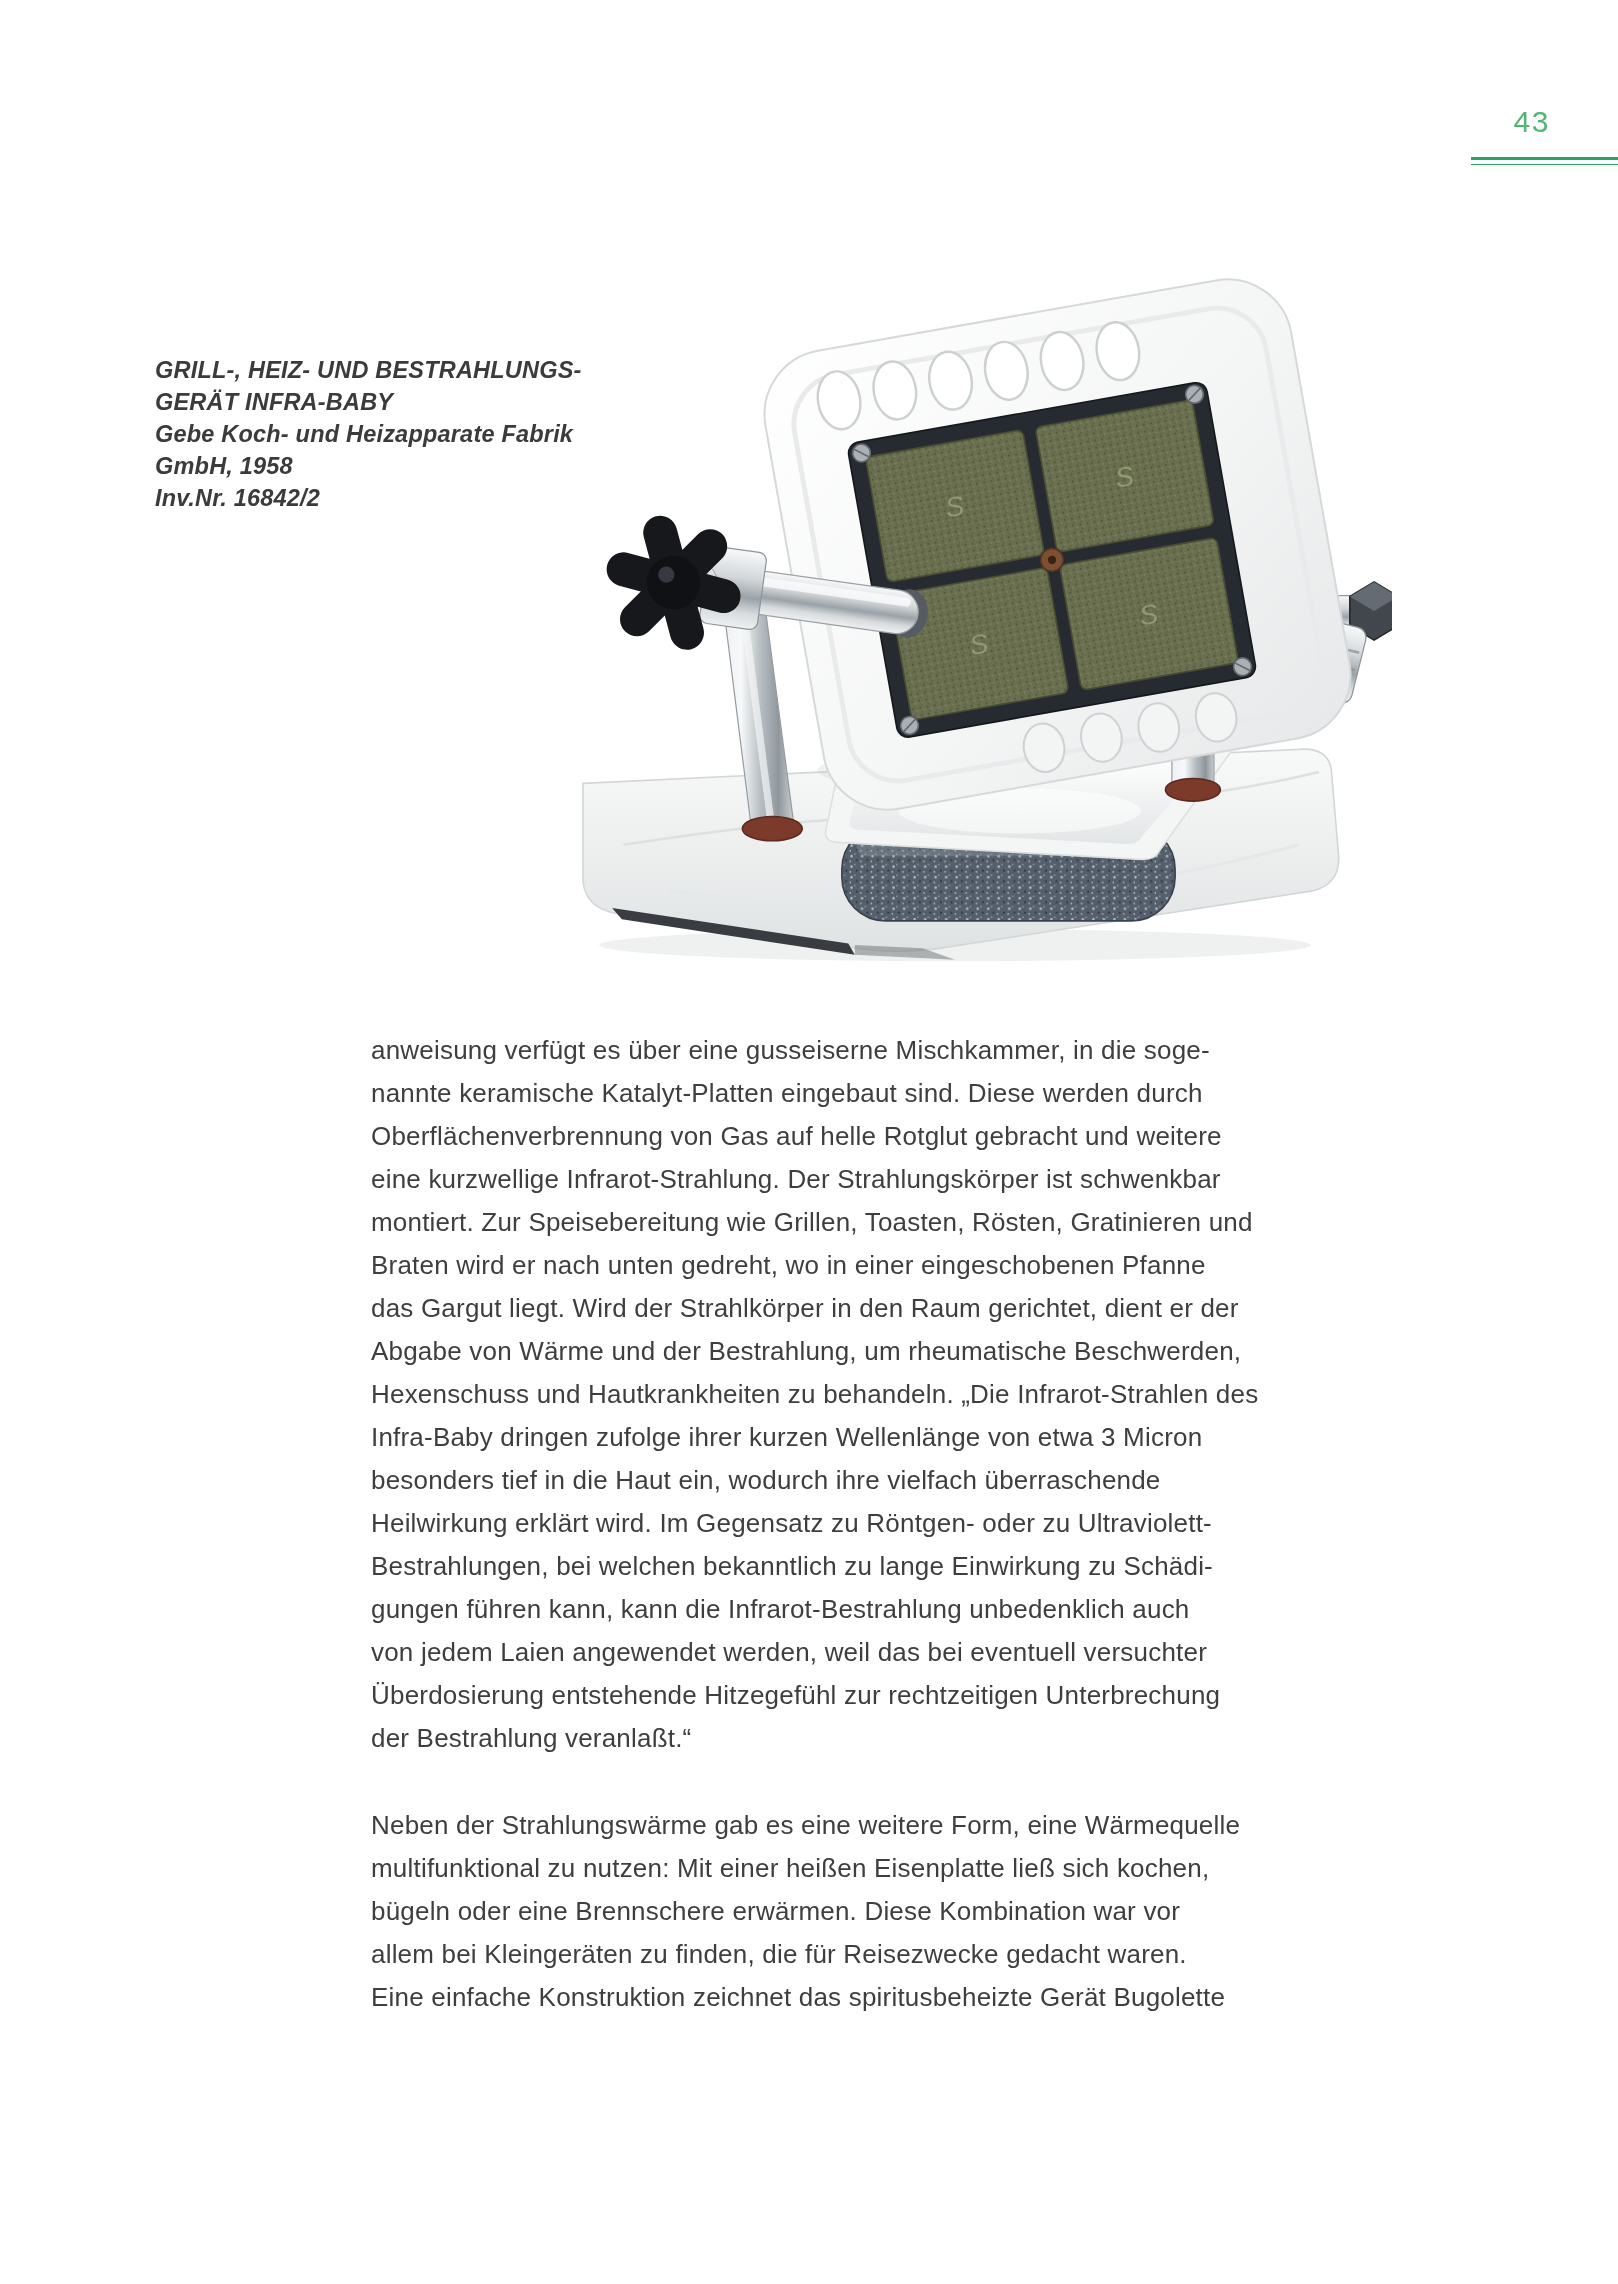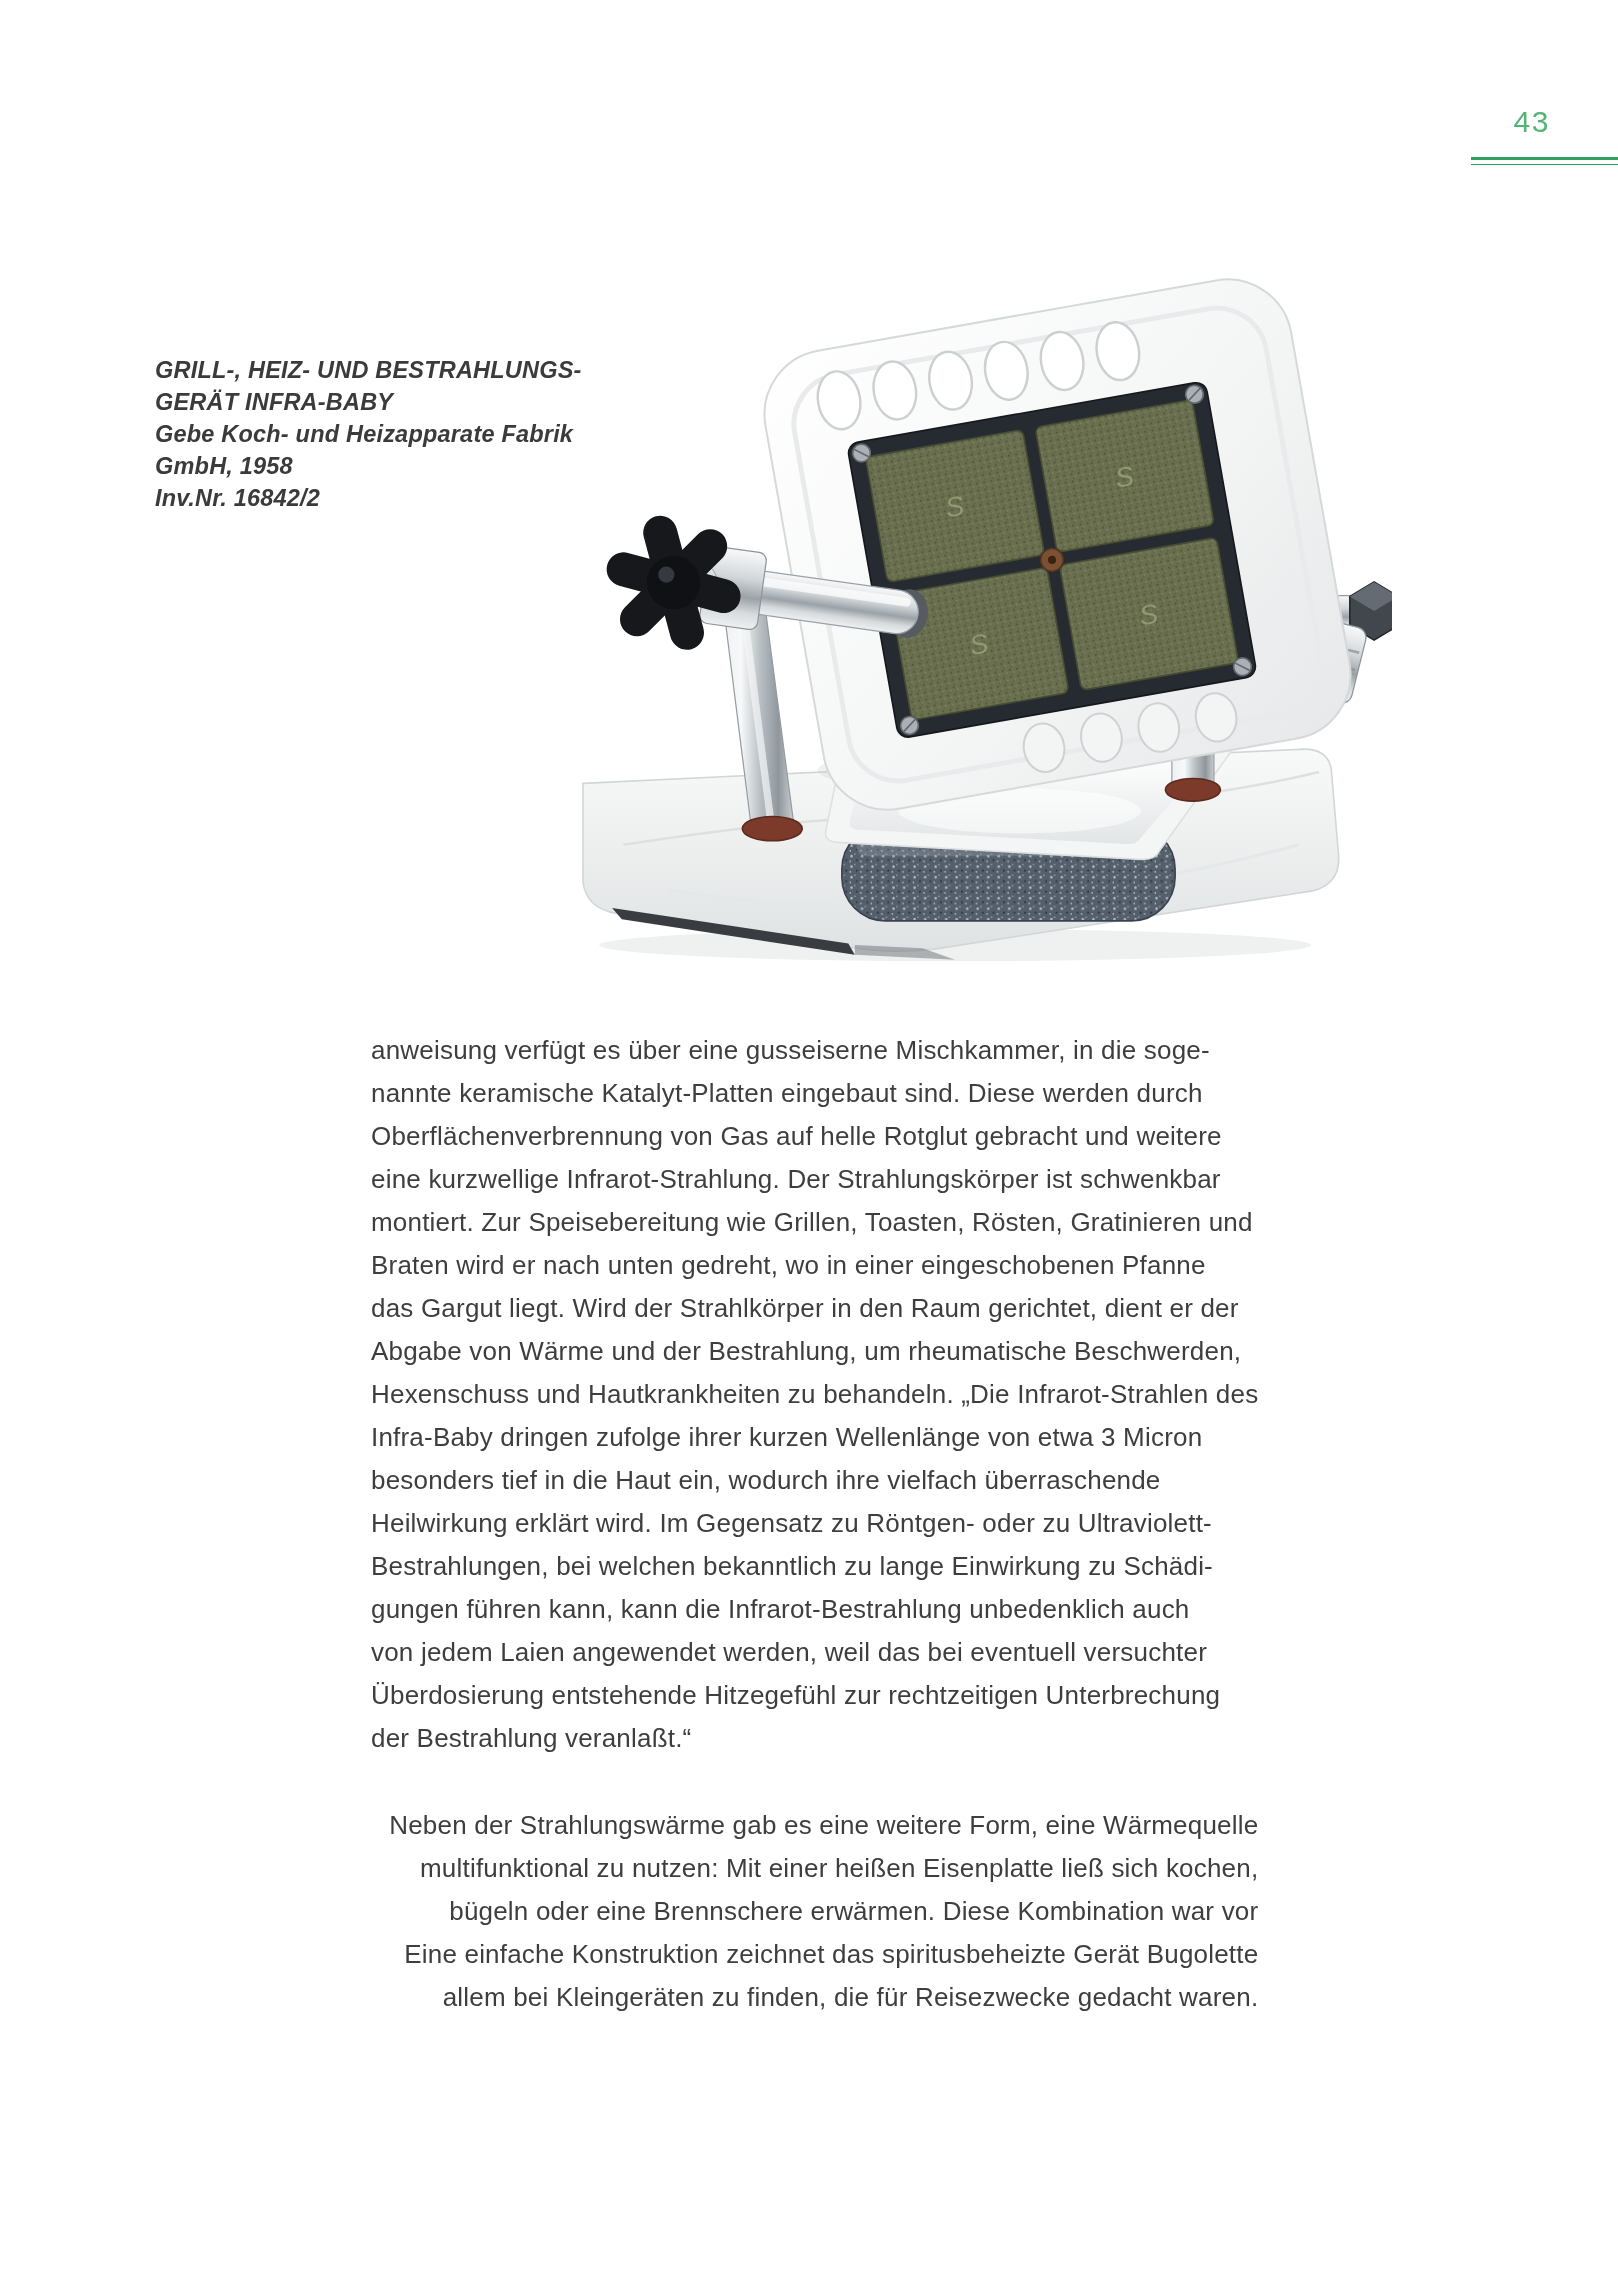--- a/index.html
+++ b/index.html
@@ -24,21 +24,21 @@
     font-style:italic; font-size:23.5px; line-height:32px;
     font-weight:700; color:#3b3b3b; letter-spacing:0.2px;
   }
   .photo { position:absolute; left:502px; top:243px; width:890px; height:728px; }
   .bodytext {
     position:absolute; left:371px; top:1029px;
     font-size:26px; line-height:43px; font-weight:400;
     color:#3e3e3e; letter-spacing:0.2px;
   }
   .bodytext .line { white-space:nowrap; }
-  .para2 { margin-top:44px;text-align:right; }
+  .para2 { margin-top:44px; }
   svg text.logo { font-family:"Liberation Sans", sans-serif; font-style:italic; }
 </style>
 </head>
 <body>
 
 <div class="page">
 
   <div class="pagenum">43</div>
   <div class="rule"></div>
 
@@ -217,19 +217,19 @@
       <div class="line">Bestrahlungen, bei welchen bekanntlich zu lange Einwirkung zu Schädi-</div>
       <div class="line">gungen führen kann, kann die Infrarot-Bestrahlung unbedenklich auch</div>
       <div class="line">von jedem Laien angewendet werden, weil das bei eventuell versuchter</div>
       <div class="line">Überdosierung entstehende Hitzegefühl zur rechtzeitigen Unterbrechung</div>
       <div class="line">der Bestrahlung veranlaßt.“</div>
     </div>
     <div class="para para2">
       <div class="line">Neben der Strahlungswärme gab es eine weitere Form, eine Wärmequelle</div>
       <div class="line">multifunktional zu nutzen: Mit einer heißen Eisenplatte ließ sich kochen,</div>
       <div class="line">bügeln oder eine Brennschere erwärmen. Diese Kombination war vor</div>
+      <div class="line">allem bei Kleingeräten zu finden, die für Reisezwecke gedacht waren.</div>
       <div class="line">Eine einfache Konstruktion zeichnet das spiritusbeheizte Gerät Bugolette</div>
-      <div class="line">allem bei Kleingeräten zu finden, die für Reisezwecke gedacht waren.</div>
     </div>
   </div>
 
 </div>
 
 
 </body></html>

